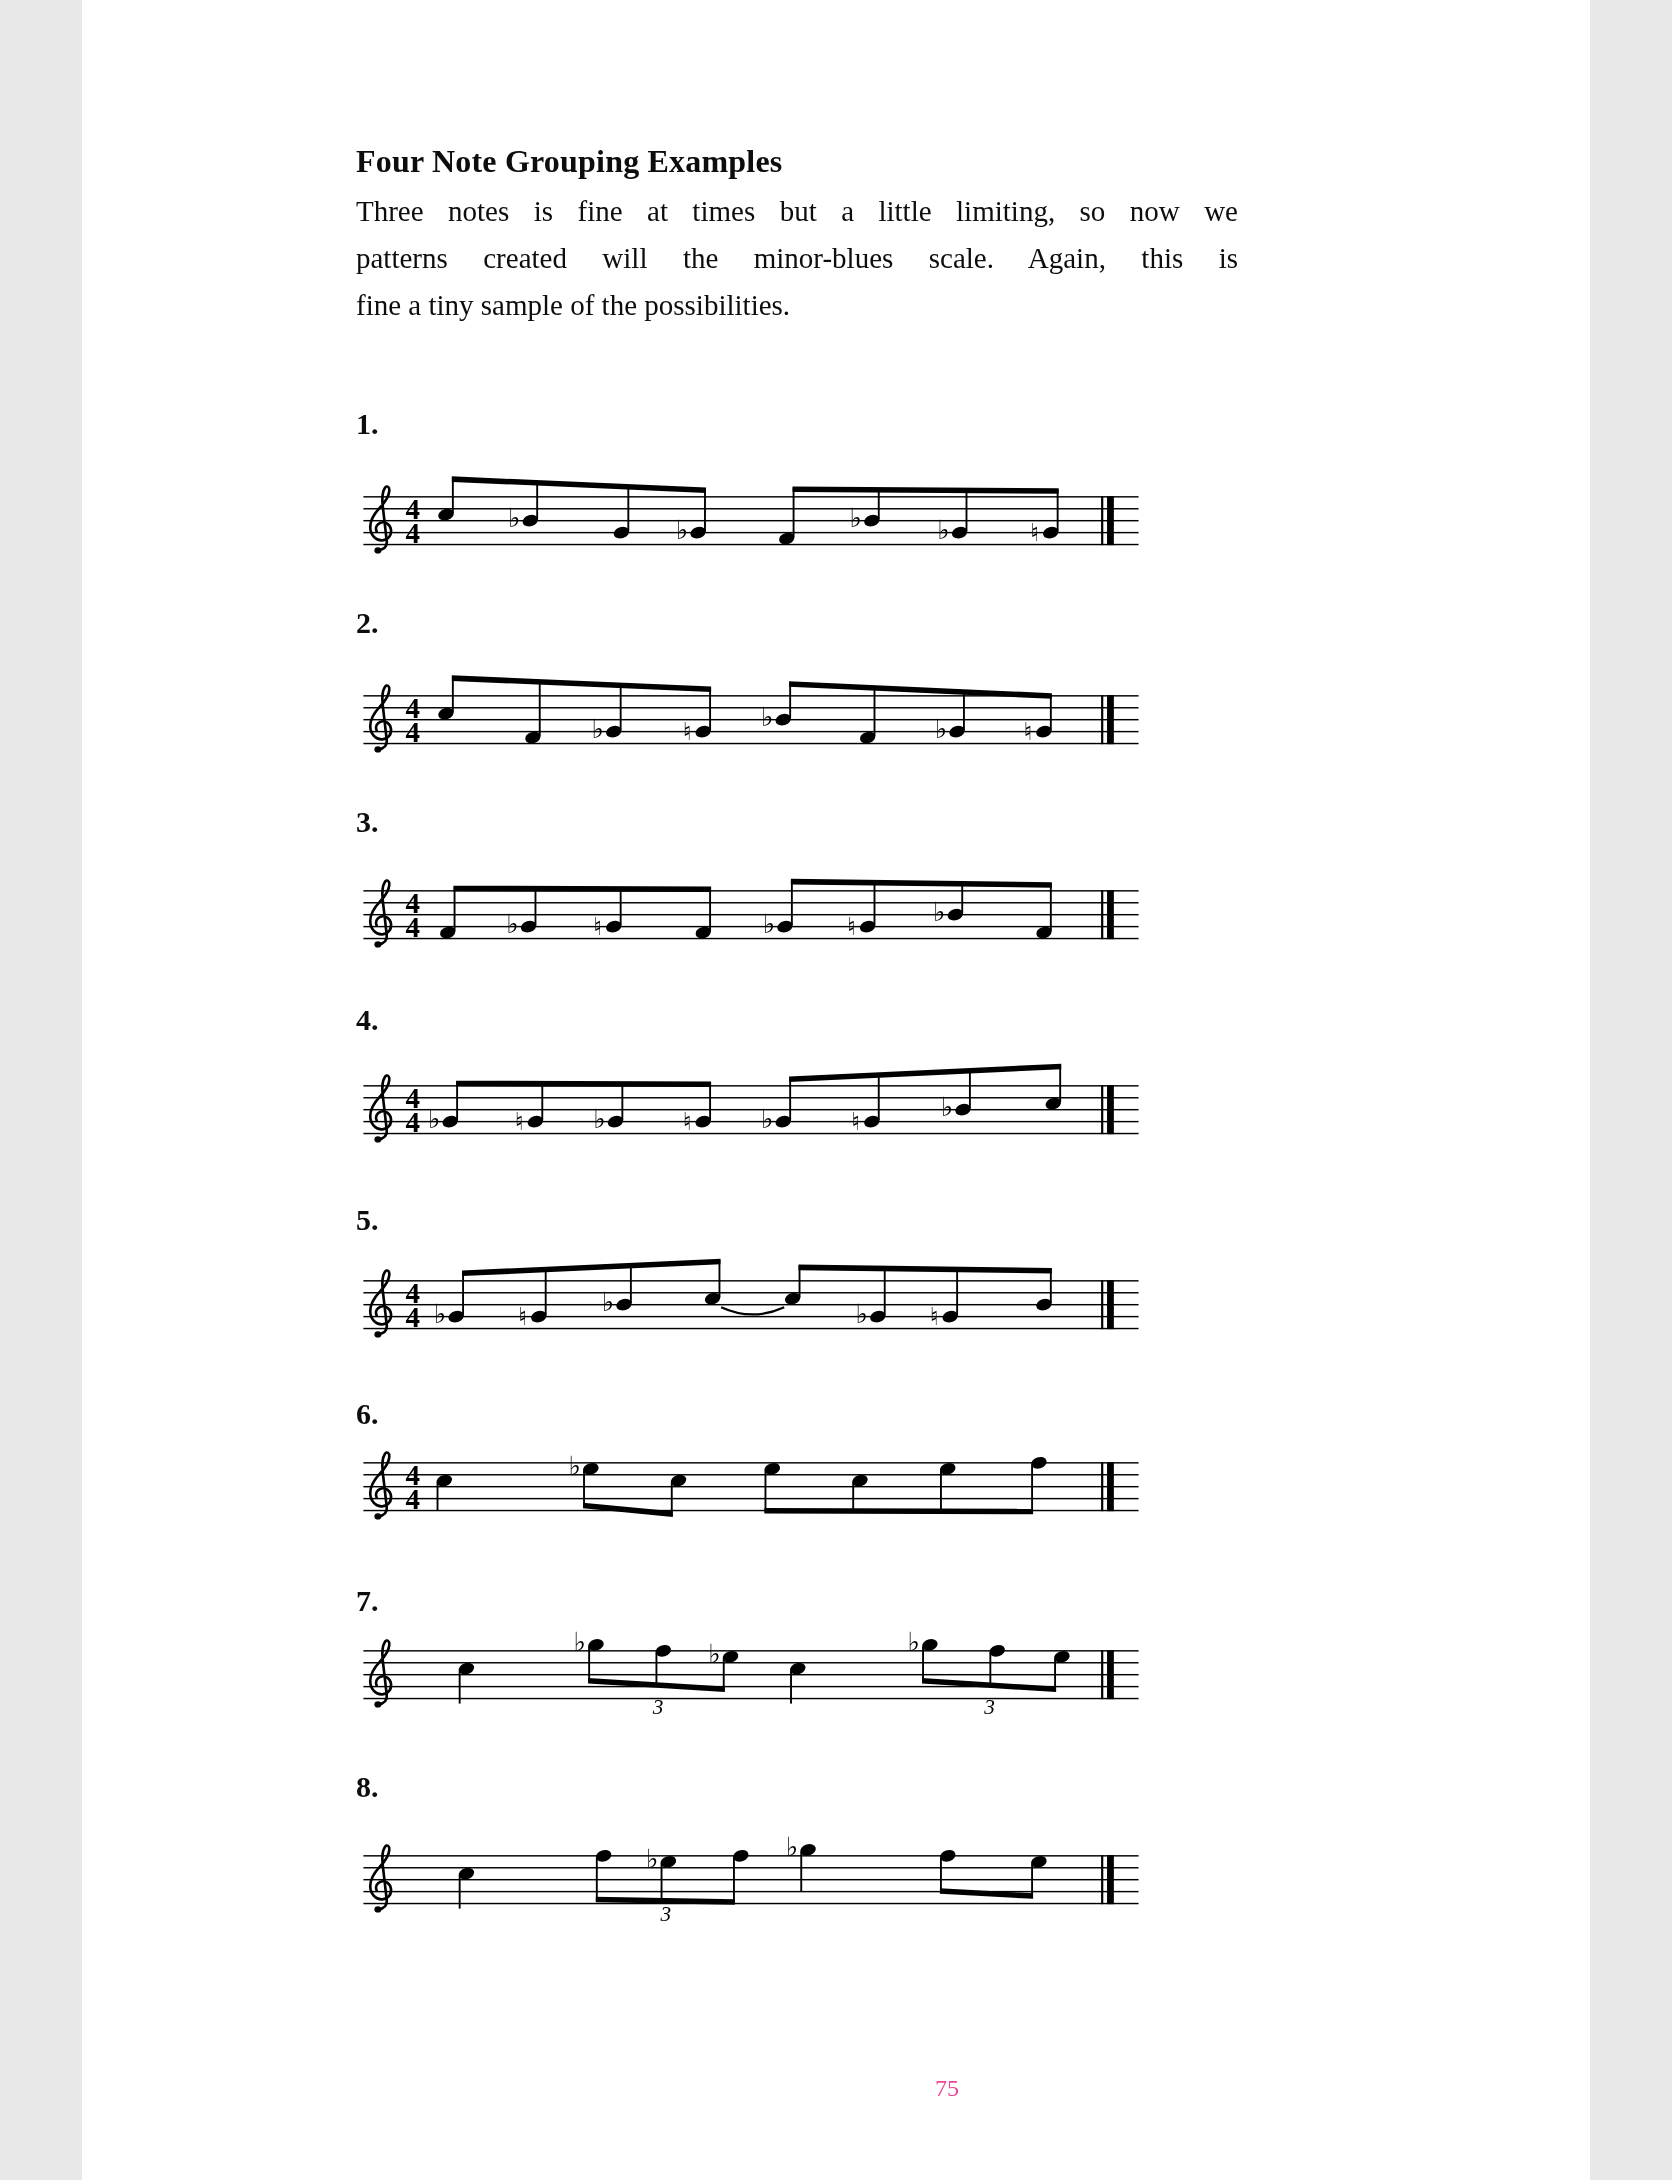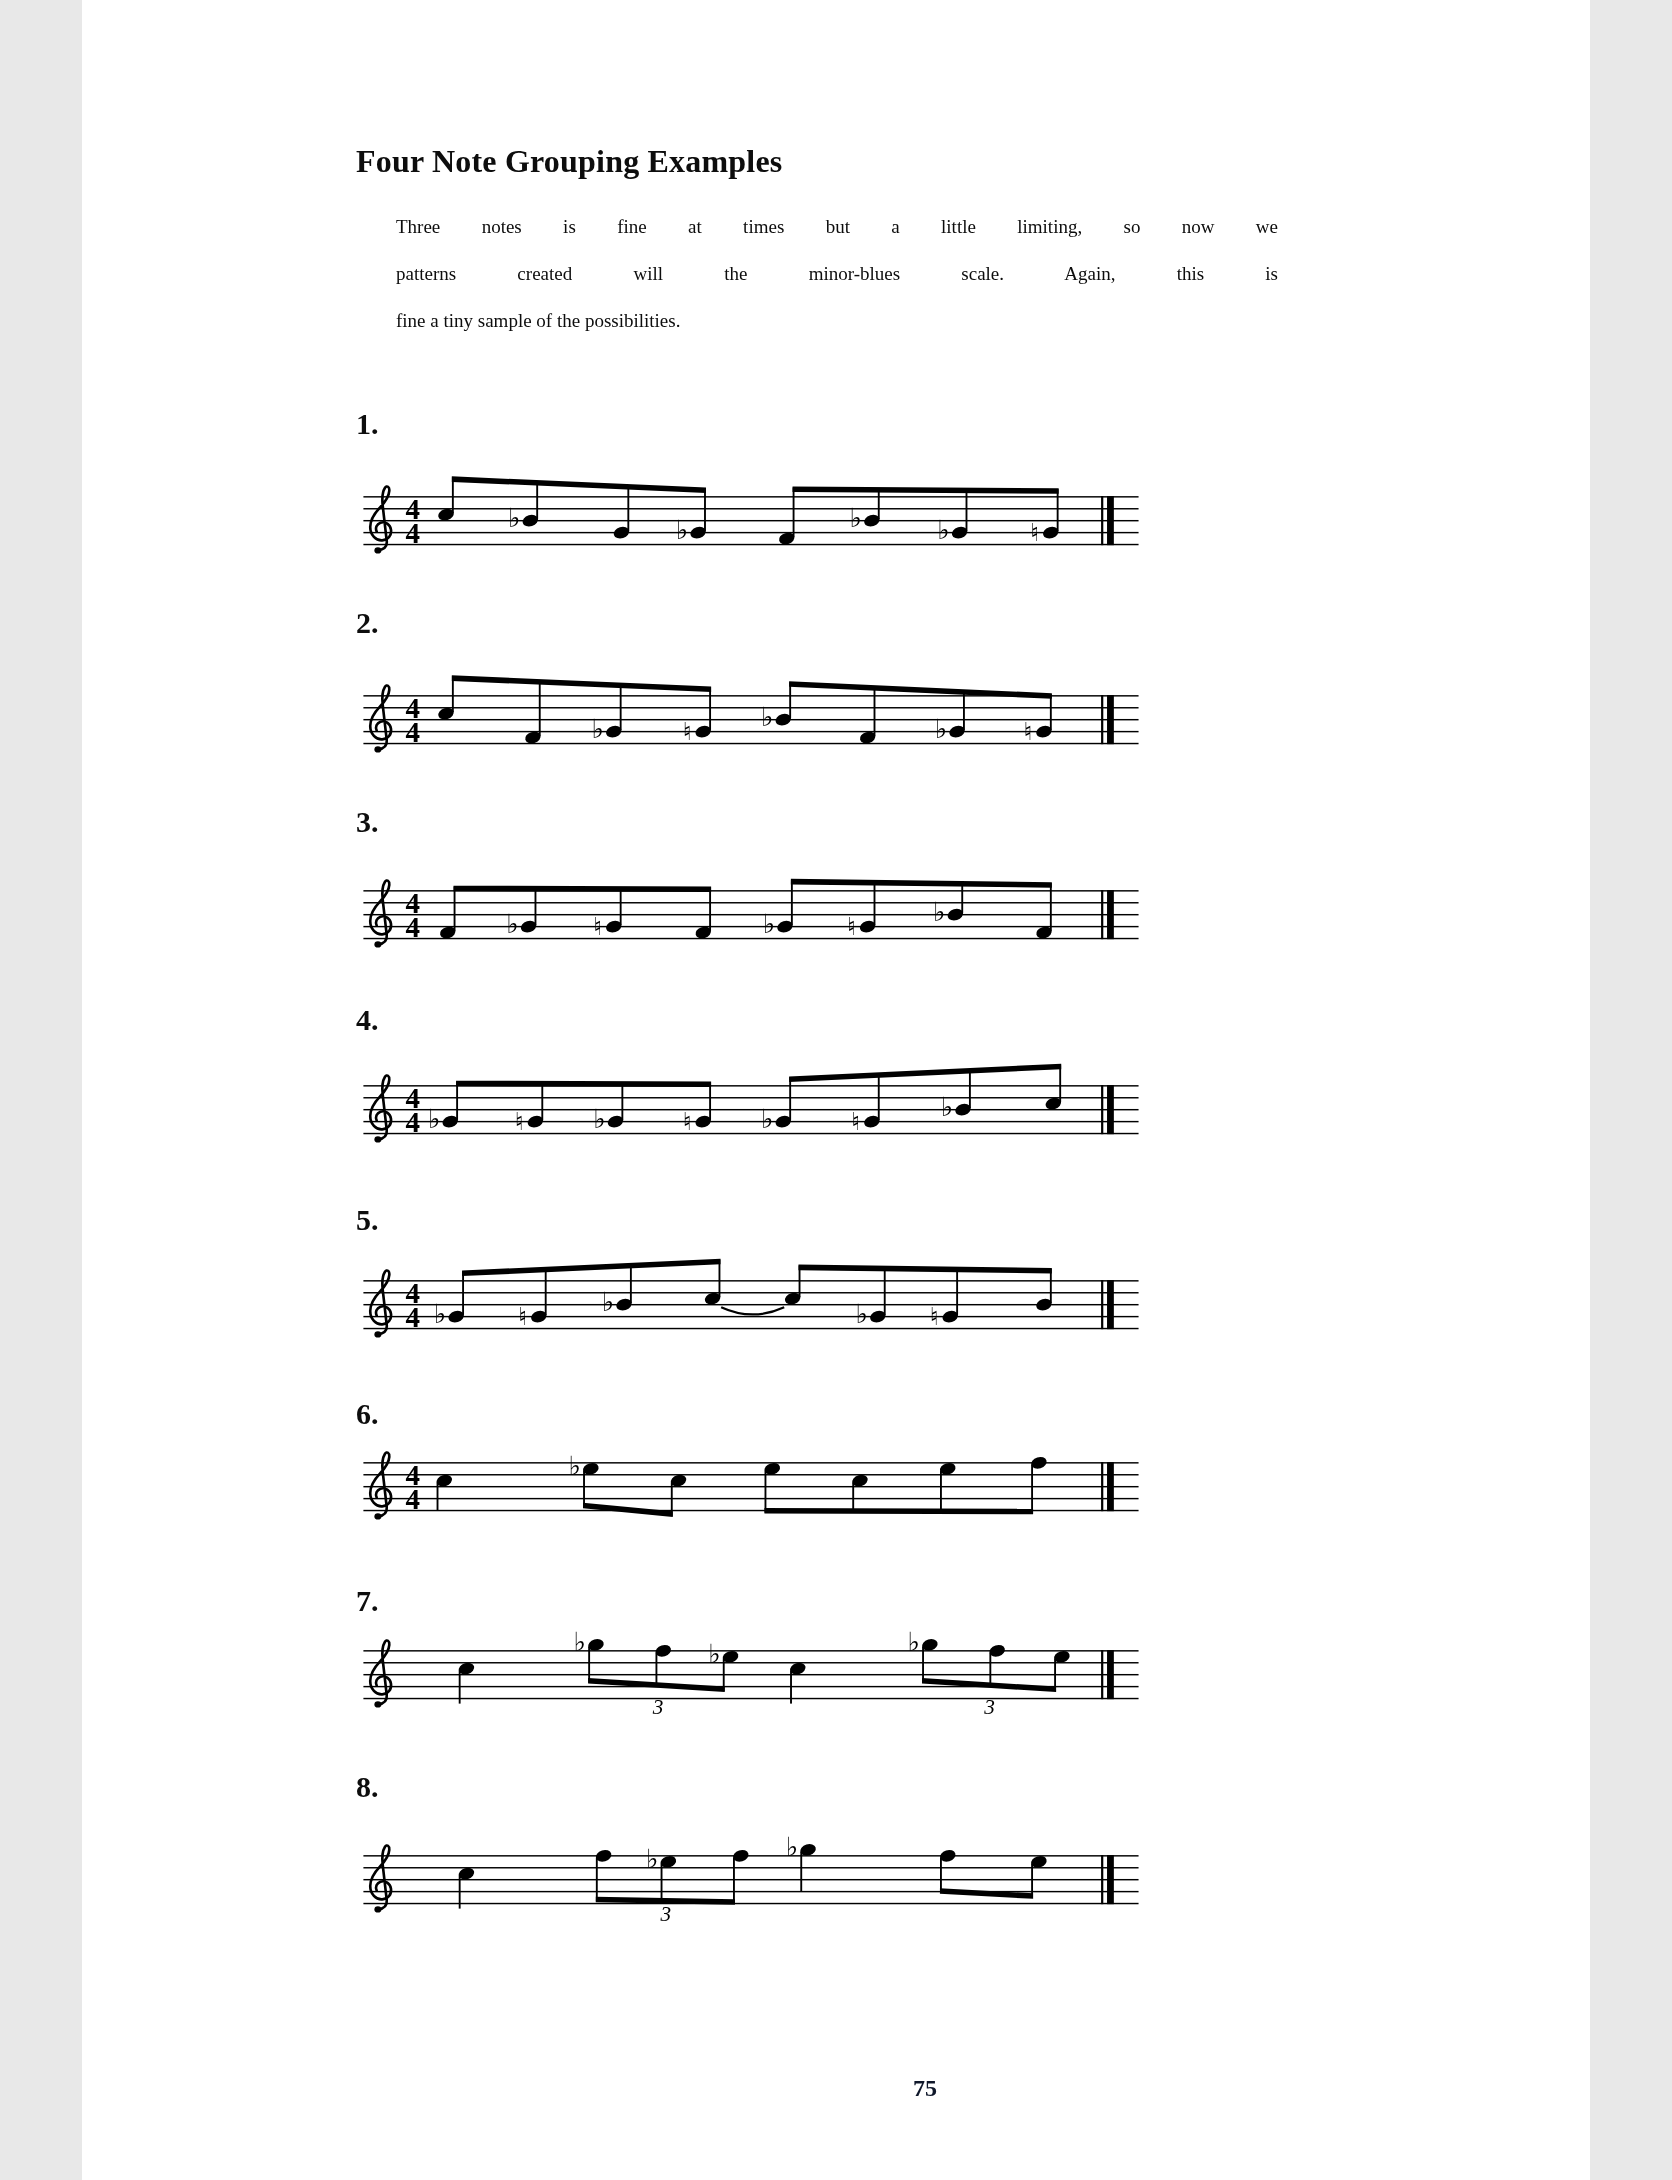--- a/index.html
+++ b/index.html
@@ -4,26 +4,26 @@
 <style>
   html,body{margin:0;padding:0;background:#e8e8e8;}
   .page{
     position:relative;width:1508px;height:2181px;background:#ffffff;
     font-family:"Liberation Serif", serif;color:#0d0d0d;overflow:hidden;margin:0 auto;
   }
   .title{
     position:absolute;left:274px;top:143px;width:937px;
     font-size:32px;font-weight:bold;letter-spacing:0.2px;
   }
-  .para{position:absolute;left:274px;top:203px;width:882px;font-size:19px;margin-left:40px;}
+  .para{position:absolute;left:274px;top:188px;width:882px;font-size:29px;}
   .jline{width:882px;line-height:47px;text-align:justify;text-align-last:justify;white-space:normal;}
   .jline.last{text-align-last:left;}
   .ex-label{position:absolute;left:274px;font-size:30px;font-weight:bold;}
   .ex-svg{position:absolute;left:278px;}
-  .pagenum{position:absolute;left:831px;top:2075px;width:68px;font-size:24px;color:#0f172a;font-weight:bold;}
+  .pagenum{position:absolute;left:831px;top:2075px;width:68px;text-align:center;font-size:24px;color:#ec4899;}
   svg text.acc{font-family:"DejaVu Sans", sans-serif;}
   svg text.ts{font-family:"Liberation Serif", serif;font-weight:bold;font-size:34px;}
   svg text.tup{font-family:"Liberation Serif", serif;font-style:italic;font-size:25px;}
 </style>
 </head>
 <body>
 
 <div class="page">
   <div class="title">Four Note Grouping Examples</div>
 

